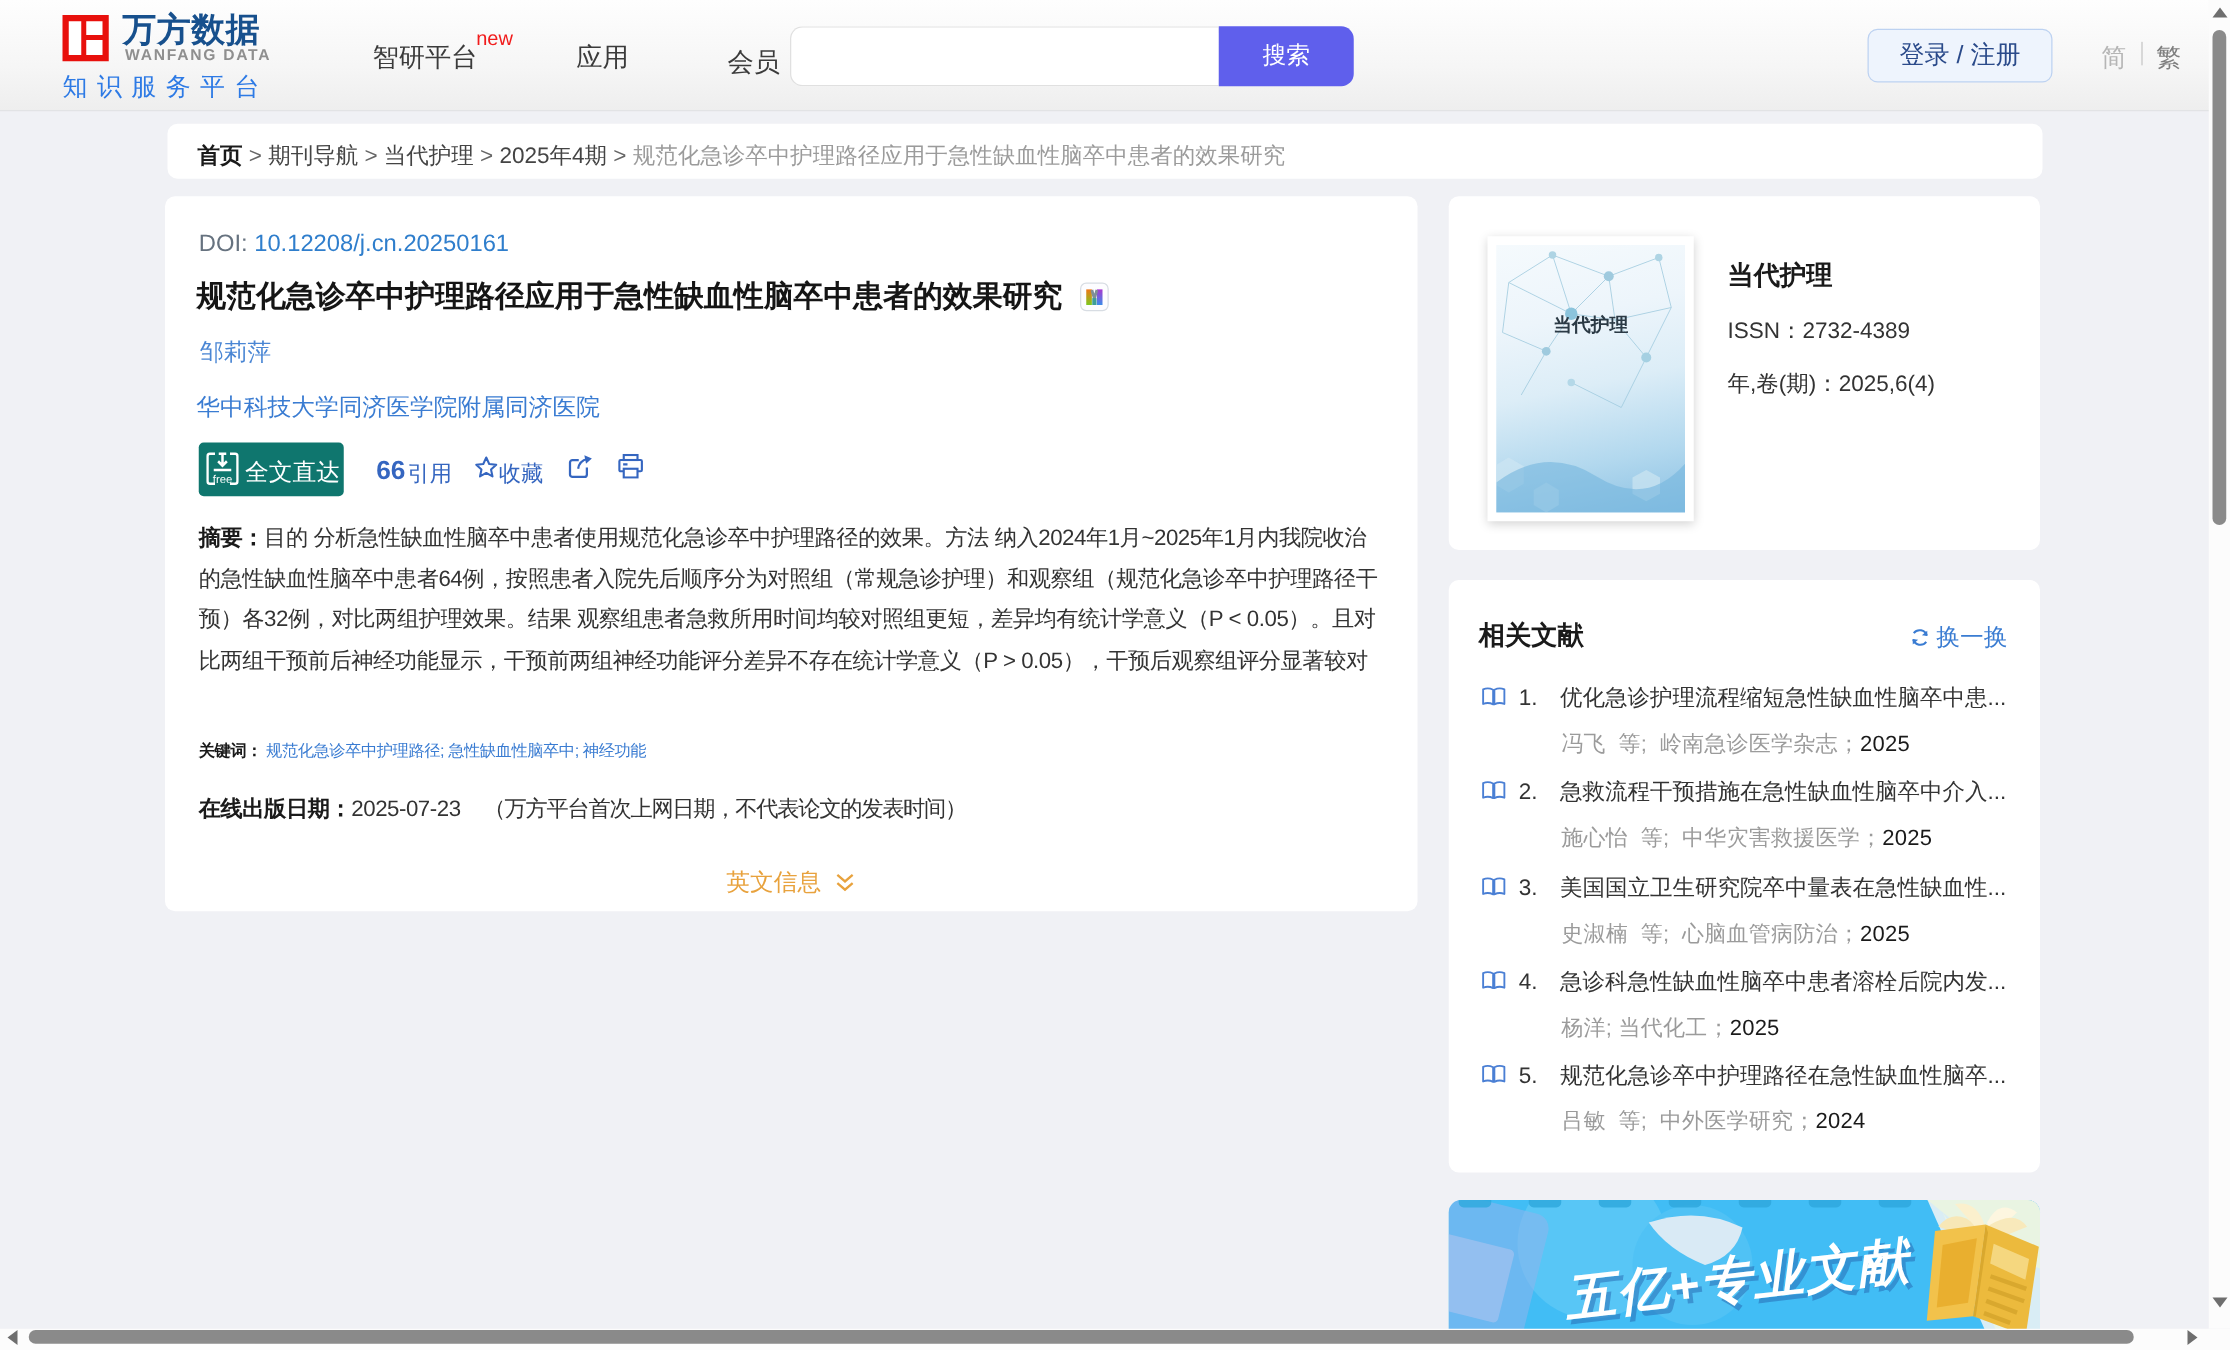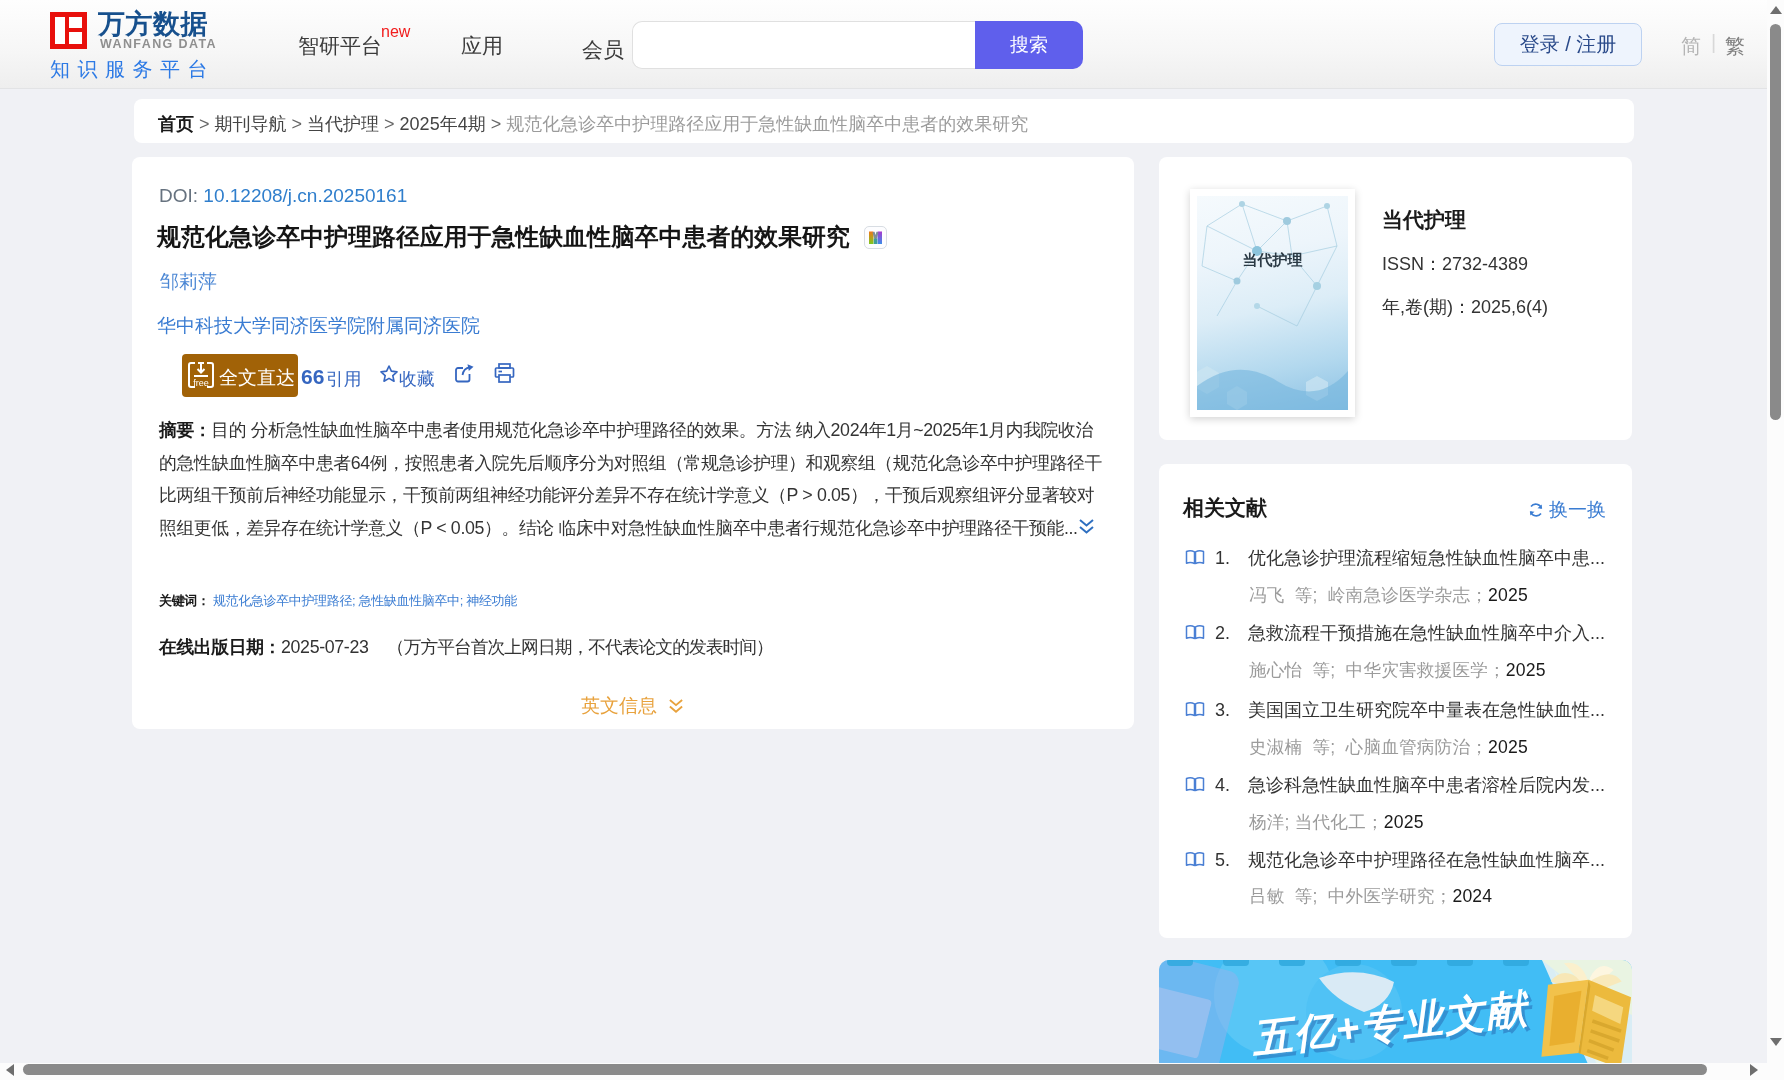--- a/index.html
+++ b/index.html
@@ -75,21 +75,21 @@
         </defs>
         <rect x="4" y="4.5" width="4.5" height="12.5" fill="url(#m1)"></rect>
         <rect x="12.5" y="4.5" width="4.5" height="12.5" fill="url(#m2)"></rect>
         <path d="M8.5 5 L10.5 12 L12.5 5" fill="none" stroke="#7f8f99" stroke-width="2.2"></path>
         <rect x="8.8" y="11.5" width="3.4" height="5.5" fill="#3f9e98"></rect>
       </svg>
     </div>
     <div class="abs" style="left:28px;top:112px;font-size:19px;color:#4a86d4;">邹莉萍</div>
     <div class="abs" style="left:25px;top:156px;font-size:19px;color:#3a7cd2;">华中科技大学同济医学院附属同济医院</div>
 
-    <div class="abs" style="left:27px;top:197px;width:116px;height:43px;background:#a16207;border-radius:4px;color:#fff;margin-left:23px;">
+    <div class="abs" style="left:27px;top:197px;width:116px;height:43px;background:#0f766e;border-radius:4px;color:#fff;">
       <svg width="26" height="28" viewBox="0 0 26 28" style="position:absolute;left:6px;top:7px;">
         <path d="M7 2 H3 a2 2 0 0 0-2 2 V24 a2 2 0 0 0 2 2 H7" fill="none" stroke="#fff" stroke-width="2"></path>
         <path d="M19 2 H23 a2 2 0 0 1 2 2 V24 a2 2 0 0 1-2 2 H19" fill="none" stroke="#fff" stroke-width="2"></path>
         <path d="M10 2 H16" stroke="#fff" stroke-width="2"></path>
         <path d="M13 3 V10 M9.5 8 L13 11.5 L16.5 8" fill="none" stroke="#fff" stroke-width="2"></path>
         <path d="M6 15 H20" stroke="#fff" stroke-width="2"></path>
         <text x="13" y="25" font-size="9" fill="#fff" text-anchor="middle" font-family="Liberation Sans">free</text>
       </svg>
       <span style="position:absolute;left:37px;top:11px;font-size:19px;">全文直达</span>
     </div>
@@ -109,25 +109,22 @@
     <svg class="abs" style="left:362px;top:206px;" width="21" height="20" viewBox="0 0 21 20">
       <rect x="5" y="1" width="11" height="4" fill="none" stroke="#3566c0" stroke-width="1.7"></rect>
       <rect x="1.5" y="5" width="18" height="9" rx="1" fill="none" stroke="#3566c0" stroke-width="1.7"></rect>
       <rect x="5" y="12" width="11" height="7" fill="#fff" stroke="#3566c0" stroke-width="1.7"></rect>
       <path d="M4.5 8.5 H8" stroke="#3566c0" stroke-width="1.7"></path>
     </svg>
 
     <div class="abs" style="left:27px;top:257px;width:980px;font-size:17.8px;letter-spacing:-0.35px;line-height:32.5px;color:#333;white-space:nowrap;">
       <div><span style="font-weight:bold;color:#1a1a1a;">摘要：</span>目的 分析急性缺血性脑卒中患者使用规范化急诊卒中护理路径的效果。方法 纳入2024年1月~2025年1月内我院收治</div>
       <div>的急性缺血性脑卒中患者64例，按照患者入院先后顺序分为对照组（常规急诊护理）和观察组（规范化急诊卒中护理路径干</div>
+      <div>预）各32例，对比两组护理效果。结果 观察组患者急救所用时间均较对照组更短，差异均有统计学意义（P &lt; 0.05）。且对</div>
       <div>比两组干预前后神经功能显示，干预前两组神经功能评分差异不存在统计学意义（P &gt; 0.05），干预后观察组评分显著较对</div>
-      <div>照组更低，差异存在统计学意义（P &lt; 0.05）。结论 临床中对急性缺血性脑卒中患者行规范化急诊卒中护理路径干预能...<svg width="17" height="17" viewBox="0 0 17 17" style="vertical-align:-2px;">
-            <path d="M2 1 L8.5 6.5 L15 1" fill="none" stroke="#2e6fc0" stroke-width="2"></path>
-            <path d="M2 8 L8.5 13.5 L15 8" fill="none" stroke="#2e6fc0" stroke-width="2"></path>
-          </svg></div>
     </div>
 
     <div class="abs" style="left:27px;top:435px;font-size:13px;letter-spacing:-0.35px;">
       <span style="font-weight:bold;color:#1a1a1a;">关键词：</span>
       <span style="color:#3a7cd2;">规范化急诊卒中护理路径; 急性缺血性脑卒中; 神经功能</span>
     </div>
     <div class="abs" style="left:27px;top:478px;font-size:17.8px;letter-spacing:-0.35px;color:#333;">
       <span style="font-weight:bold;color:#1a1a1a;">在线出版日期：</span>2025-07-23&nbsp;&nbsp;&nbsp;&nbsp;<span style="letter-spacing:-1px;">（万方平台首次上网日期，不代表论文的发表时间）</span>
     </div>
     <div class="abs" style="left:449px;top:536px;font-size:19px;color:#e8a23d;">英文信息

